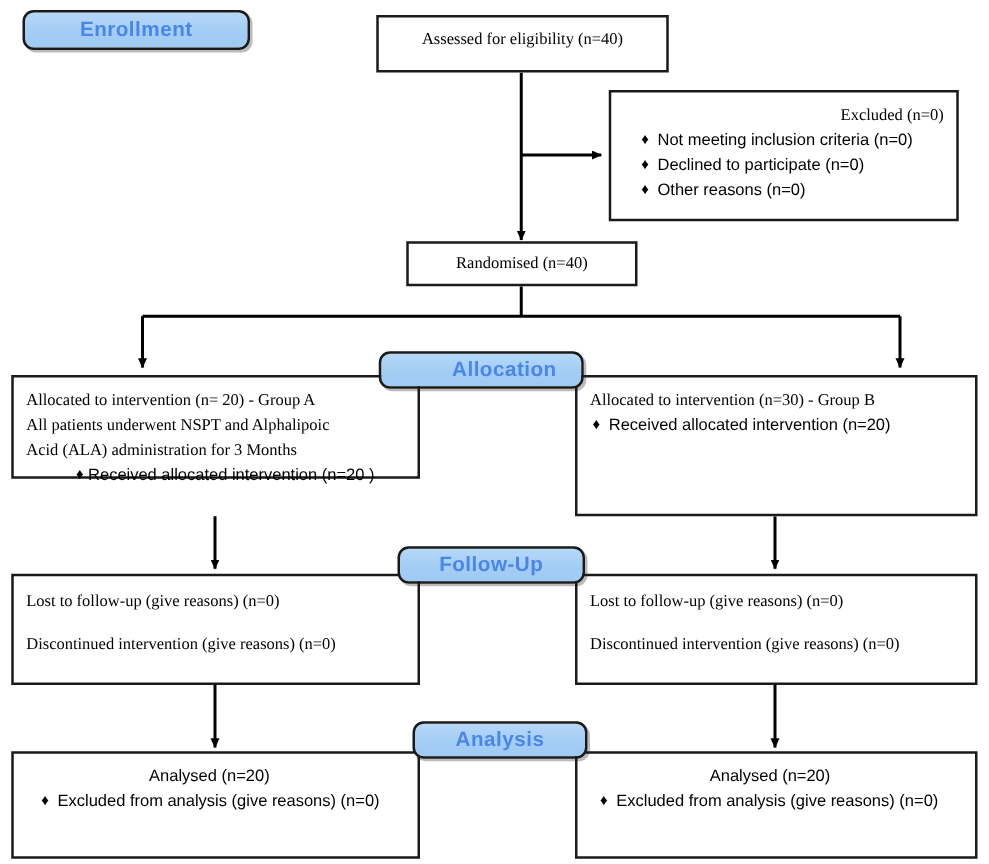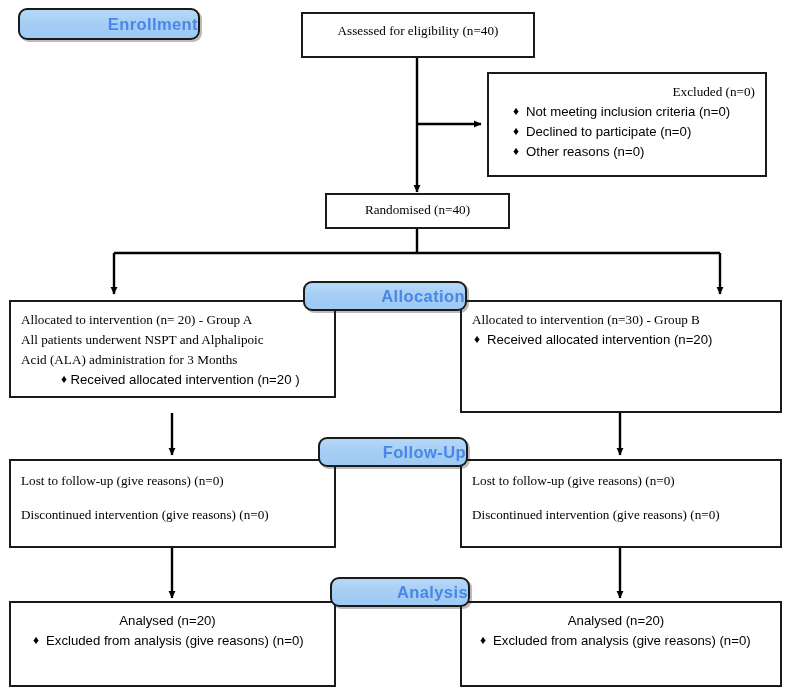--- a/index.html
+++ b/index.html
@@ -65,21 +65,21 @@
     box-sizing: border-box;
     border: 2px solid #1a1a1a;
     border-radius: 9px;
     background: linear-gradient(180deg, #b6d8f8 0%, #a3cdf4 55%, #9fcaf3 100%);
     color: #4a86e8;
     font-weight: bold;
     font-size: 16.5px;
     letter-spacing: 0.4px;
     display: flex;
     align-items: center;
-    justify-content: flex-end;
+    justify-content: center;
     box-shadow: 2px 2px 0 rgba(30,30,30,0.30);
     z-index: 6;
   }
   .analysed-head {
     white-space: nowrap;
     text-align: center;
     padding-right: 10px;
   }
 </style>
 </head>
@@ -153,21 +153,21 @@
       </div>
     </div>
   </div>
 
   <div class="node-box centered" style="left:325px; top:193px; width:185px; height:36px;">
     <div class="inner" style="padding-top:5px;">
       <div class="line-row">Randomised (n=40)</div>
     </div>
   </div>
 
-  <div class="node-box" style="left:9px; top:300px; width:327px; height:98px;">
+  <div class="node-box" style="left:9px; top:300px; width:327px; height:83px;">
     <div class="inner" style="padding-top:8px;">
       <div class="line-row">Allocated to intervention (n= 20) - Group A</div>
       <div class="line-row">All patients underwent NSPT and Alphalipoic</div>
       <div class="line-row">Acid (ALA) administration for 3 Months</div>
       <div class="bullet-row" style="padding-left:12px;text-align:center;">
         <span class="bullet">♦</span><span>Received allocated intervention (n=20 )</span>
       </div>
     </div>
   </div>
 

